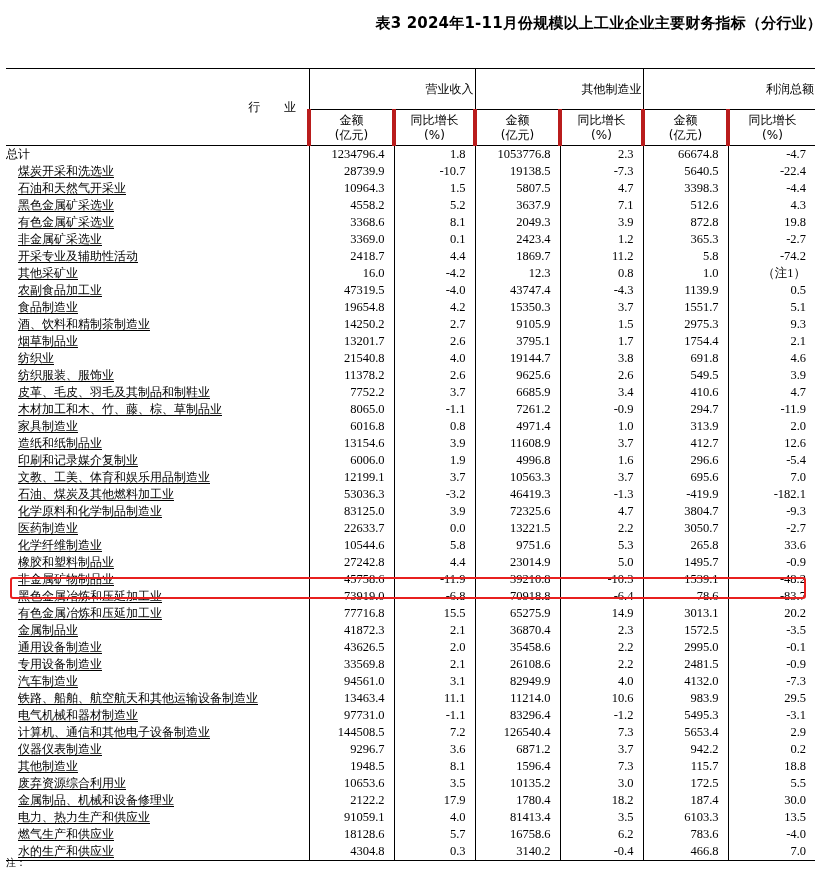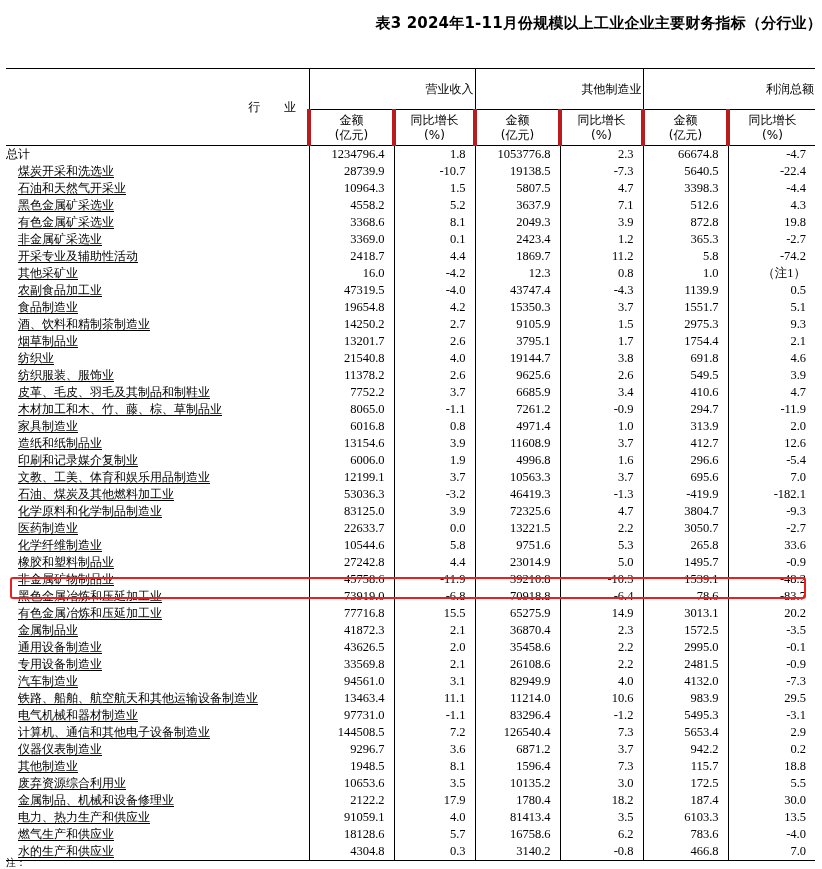--- a/index.html
+++ b/index.html
@@ -430,21 +430,21 @@
         <td class="num">16758.6</td>
         <td class="num">6.2</td>
         <td class="num">783.6</td>
         <td class="num">-4.0</td>
       </tr>
       <tr>
         <td class="name">水的生产和供应业</td>
         <td class="num">4304.8</td>
         <td class="num">0.3</td>
         <td class="num">3140.2</td>
-        <td class="num">-0.8</td>
+        <td class="num">-0.4</td>
         <td class="num">466.8</td>
         <td class="num">7.0</td>
       </tr>
     </tbody>
 </table>
 
 <div class="highlight" style="border-color: rgb(232, 32, 31);"></div>
 
 <div class="note">注：</div>
 

